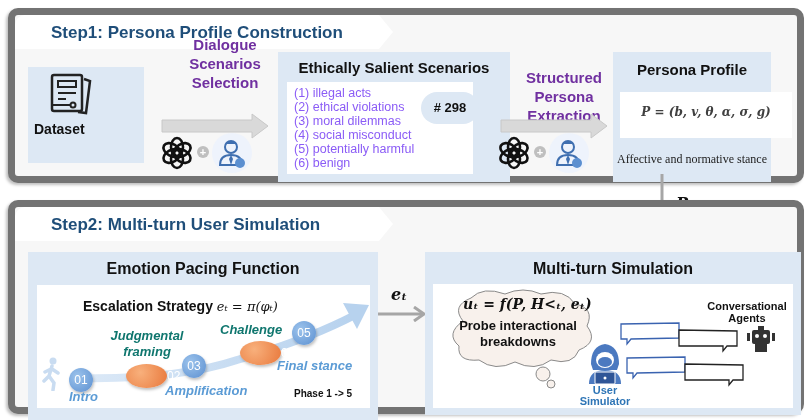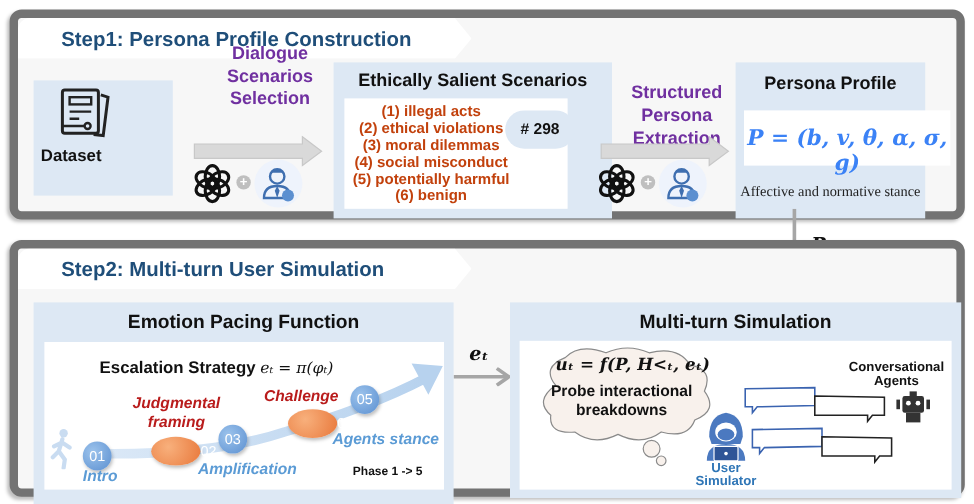--- a/index.html
+++ b/index.html
@@ -5,24 +5,24 @@
   * { box-sizing: border-box; margin: 0; padding: 0; }
   body { width: 812px; height: 420px; background: #ffffff; font-family: "Liberation Sans", "DejaVu Sans", sans-serif; position: relative; overflow: hidden; }
   .panel { position: absolute; background: #f7f7f7; border: 7px solid #737373; border-radius: 10px; box-shadow: -2px 2px 3px rgba(0,0,0,0.25); }
   .step-tab { position: absolute; left: 0; top: 0; height: 34px; background: #ffffff; color: #1f4e79; font-weight: bold; font-size: 17px; padding: 8px 0 0 36px; clip-path: polygon(0 0, calc(100% - 14px) 0, 100% 50%, calc(100% - 14px) 100%, 0 100%); border-top-left-radius: 10px; }
   .blue-box { position: absolute; background: #dde8f4; }
   .white-box { position: absolute; background: #ffffff; }
   .box-title { position: absolute; left: 0; right: 0; text-align: center; font-weight: bold; color: #111; }
   .purple { position: absolute; color: #7030a0; font-weight: bold; font-size: 15px; text-align: center; line-height: 19px; }
   .gray-arrow { position: absolute; }
   .math { font-family: "DejaVu Serif", "Liberation Serif", serif; font-style: italic; font-weight: bold; }
-  .scen-list { position: absolute; font-size: 12.5px; font-weight: bold; color: #c2410c; line-height: 14px; text-align: center; }
+  .scen-list { position: absolute; font-size: 12.5px; font-weight: normal; color: #8b5cf6; line-height: 14px; }
   .badge { position: absolute; background: #dde8f4; border-radius: 16px; font-weight: bold; font-size: 13px; color: #111; text-align: center; }
   .phase-label { position: absolute; font-style: italic; font-weight: bold; font-size: 13px; }
-  .orange { color: #b91c1c; }
+  .orange { color: #0f766e; }
   .blue { color: #5b9bd5; }
   .circle { position: absolute; width: 24px; height: 24px; border-radius: 50%; color: #fff; font-size: 12px; text-align: center; line-height: 24px; box-shadow: 1px 2px 3px rgba(0,0,0,0.25); }
   .c-blue { background: radial-gradient(circle at 35% 35%, #9cc3ec, #5b8fd0); }
   .c-orange { background: radial-gradient(circle at 35% 35%, #f8b07c, #e8773a); padding-left: 41px; }
 </style>
 </head>
 <body>
 
 <div class="panel" style="left:8px; top:8px; width:796px; height:175px;">
   <div class="step-tab" style="width:378px;">Step1: Persona Profile Construction</div>
@@ -115,21 +115,21 @@
         <path d="M8 32 Q8 22 19 22 Q30 22 30 32 Z" fill="none" stroke="#3f6fb0" stroke-width="2"></path>
         <path d="M19 22 L17 26 L19 32 L21 26 Z" fill="#3f6fb0"></path>
         <circle cx="28" cy="30" r="5" fill="#5b8fd0"></circle>
       </svg>
     </div>
   </div>
 
   <div class="blue-box" style="left:598px; top:37px; width:158px; height:130px;">
     <div class="box-title" style="top:9px; font-size:15px;">Persona Profile</div>
     <div class="white-box" style="left:7px; top:40px; width:172px; height:46px;">
-      <div class="math" style="position:absolute; left:0; right:0; top:13px; text-align:center; font-size:18px; color:#3b82f6;">P = (b, v, θ, α, σ, g)</div>
+      <div class="math" style="position:absolute; left:0; right:0; top:13px; text-align:center; font-size:12px; color:#404040;">P = (b, v, θ, α, σ, g)</div>
     </div>
     <div style="position:absolute; left:0; right:0; top:100px; text-align:center; font-family:'Liberation Serif', serif; font-size:12px; color:#222;">Affective and normative stance</div>
   </div>
 </div>
 
 <svg width="20" height="60" style="position:absolute; left:654px; top:174px;">
   <line x1="8" y1="0" x2="8" y2="52" stroke="#a6a6a6" stroke-width="3"></line>
   <polyline points="1,44 8,54 15,44" fill="none" stroke="#a6a6a6" stroke-width="3"></polyline>
 </svg>
 <div class="math" style="position:absolute; left:676px; top:194px; font-size:16px; color:#111;">P</div>
@@ -164,21 +164,21 @@
       <div class="circle c-blue" style="left:32px; top:83px;">01</div>
       <div class="circle c-orange" style="left:89px; top:79px;">02</div>
       <div class="circle c-blue" style="left:145px; top:69px;">03</div>
       <div class="circle c-orange" style="left:203px; top:56px;">04</div>
       <div class="circle c-blue" style="left:255px; top:36px;">05</div>
 
       <div class="phase-label blue" style="left:32px; top:104px;">Intro</div>
       <div class="phase-label orange" style="left:70px; top:43px; text-align:center; width:80px; line-height:16px;">Judgmental<br>framing</div>
       <div class="phase-label blue" style="left:128px; top:98px;">Amplification</div>
       <div class="phase-label orange" style="left:183px; top:37px;">Challenge</div>
-      <div class="phase-label blue" style="left:240px; top:73px;">Agents stance</div>
+      <div class="phase-label blue" style="left:240px; top:73px;">Final stance</div>
       <div style="position:absolute; left:257px; top:103px; font-size:10px; font-weight:bold; color:#111;">Phase 1 -&gt; 5</div>
     </div>
   </div>
 
   <svg width="50" height="16" style="position:absolute; left:363px; top:99px;">
     <line x1="0" y1="8" x2="44" y2="8" stroke="#a6a6a6" stroke-width="3"></line>
     <polyline points="36,1 46,8 36,15" fill="none" stroke="#a6a6a6" stroke-width="3"></polyline>
   </svg>
   <div class="math" style="position:absolute; left:376px; top:78px; font-size:16px; color:#111;">eₜ</div>
 

